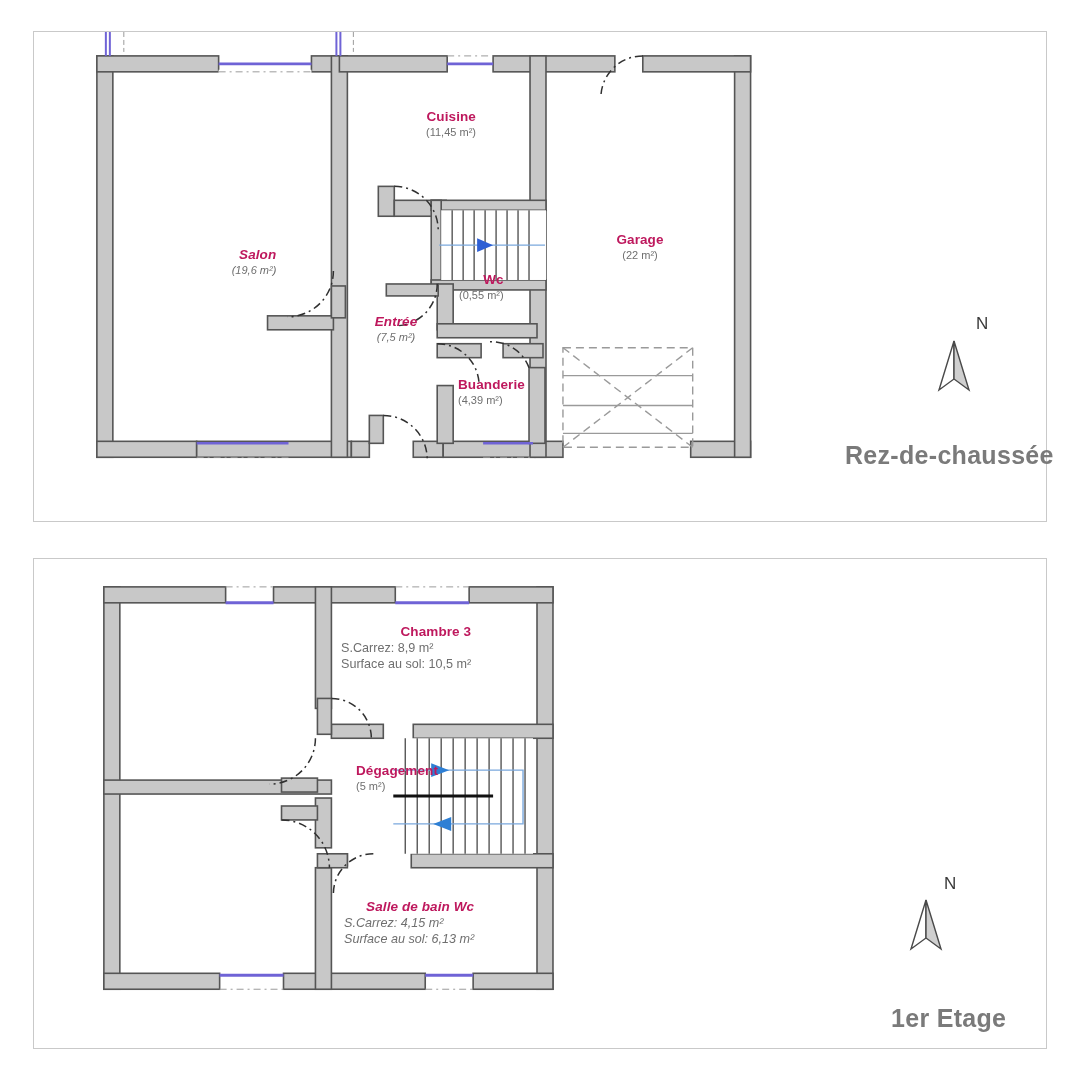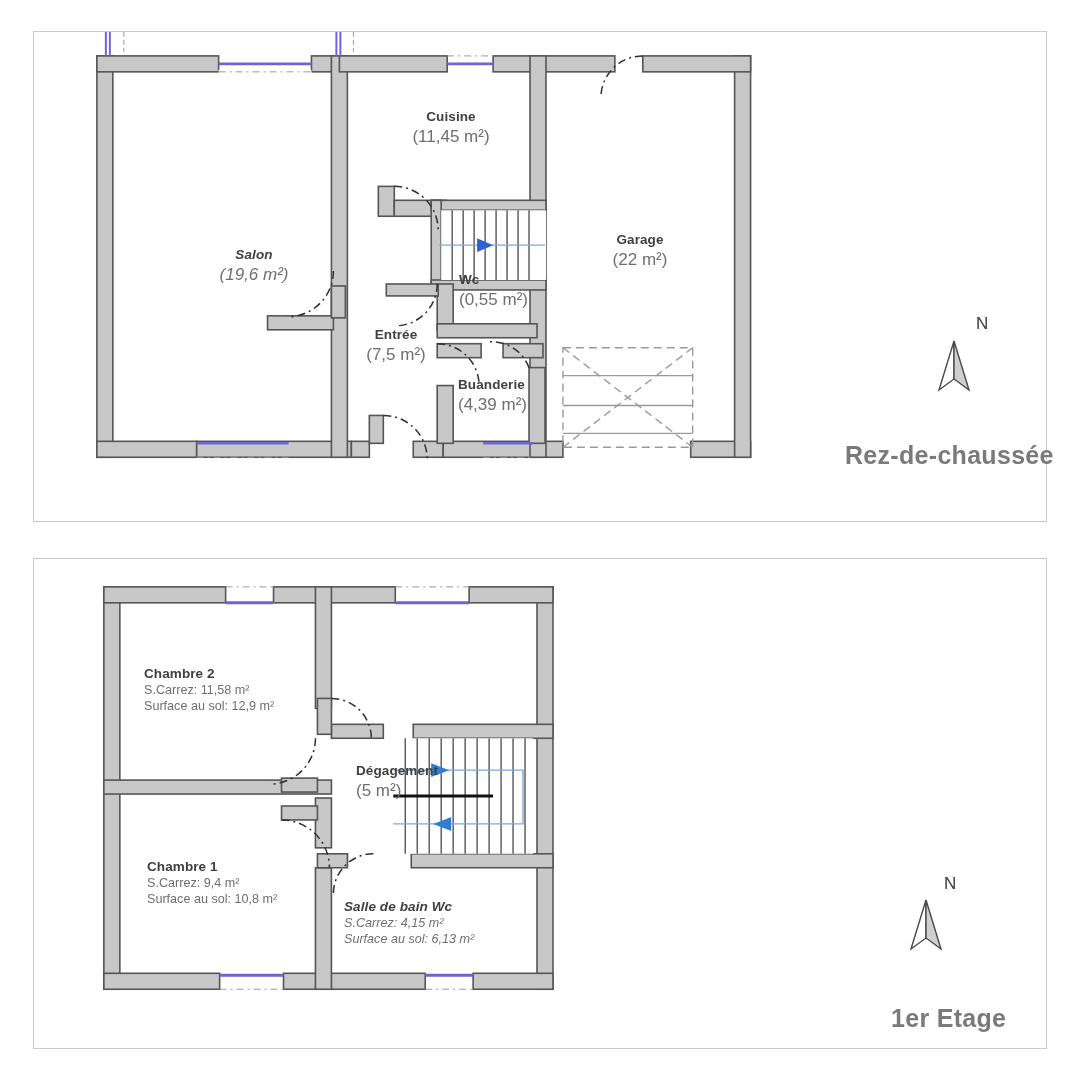--- a/index.html
+++ b/index.html
@@ -36,29 +36,30 @@
 
   
   .room-label {
     position: absolute;
     white-space: nowrap;
     line-height: 1.25;
     pointer-events: none;
   }
   .room-name {
     display: block;
-    color: #404040;
+    color: #be185d;
     font-weight: bold;
     font-size: 13.5px;
     letter-spacing: 0.1px;
+    text-align: right;
   }
   .room-area {
     display: block;
     color: #6f6f6f;
-    font-size: 17px;
+    font-size: 11px;
     font-weight: normal;
   }
   .room-sub {
     display: block;
     color: #6f6f6f;
     font-size: 12.6px;
     font-weight: normal;
   }
   .centered { text-align: center; transform: translateX(-50%); }
 
@@ -229,21 +230,21 @@
     <div class="room-label centered" style="left:606px; top:200px;">
       <span class="room-name">Garage</span>
       <span class="room-area">(22 m²)</span>
     </div>
 
     <div class="room-label" style="left:425px; top:240px;">
       <span class="room-name">Wc</span>
       <span class="room-area">(0,55 m²)</span>
     </div>
 
-    <div class="room-label centered" style="left:362px; top:295px;">
+    <div class="room-label centered" style="left:362px; top:282px;font-style:italic;">
       <span class="room-name">Entrée</span>
       <span class="room-area">(7,5 m²)</span>
     </div>
 
     <div class="room-label" style="left:424px; top:345px;">
       <span class="room-name">Buanderie</span>
       <span class="room-area">(4,39 m²)</span>
     </div>
 
     <span class="compass-n" style="left:942px; top:282px;">N</span>
@@ -329,32 +330,27 @@
         <path d="M 298 140 A 40 40 0 0 1 338 180"></path>
 
         <path d="M 282 180 A 46 46 0 0 1 236 226"></path>
 
         <path d="M 248 262 A 48 48 0 0 1 296 310"></path>
 
         <path d="M 340 296 A 40 40 0 0 0 300 336"></path>
       </g>
     </svg>
 
-    <div class="room-label" style="left:110px; top:107px;">
-      <span class="room-name">Chambre 2</span>
-      <span class="room-sub">S.Carrez: 11,58 m²</span>
-      <span class="room-sub">Surface au sol: 12,9 m²</span>
-    </div>
-
-
-    <div class="room-label" style="left:113px; top:300px;">
-      <span class="room-name">Chambre 1</span>
-      <span class="room-sub">S.Carrez: 9,4 m²</span>
-      <span class="room-sub">Surface au sol: 10,8 m²</span>
-    </div>
+
+    <div class="room-label" style="left:307px; top:65px;">
+      <span class="room-name">Chambre 3</span>
+      <span class="room-sub">S.Carrez: 8,9 m²</span>
+      <span class="room-sub">Surface au sol: 10,5 m²</span>
+    </div>
+
 
     <div class="room-label" style="left:310px; top:340px;font-style:italic;">
       <span class="room-name">Salle de bain Wc</span>
       <span class="room-sub">S.Carrez: 4,15 m²</span>
       <span class="room-sub">Surface au sol: 6,13 m²</span>
     </div>
 
     <div class="room-label" style="left:322px; top:204px;">
       <span class="room-name">Dégagement</span>
       <span class="room-area">(5 m²)</span>

